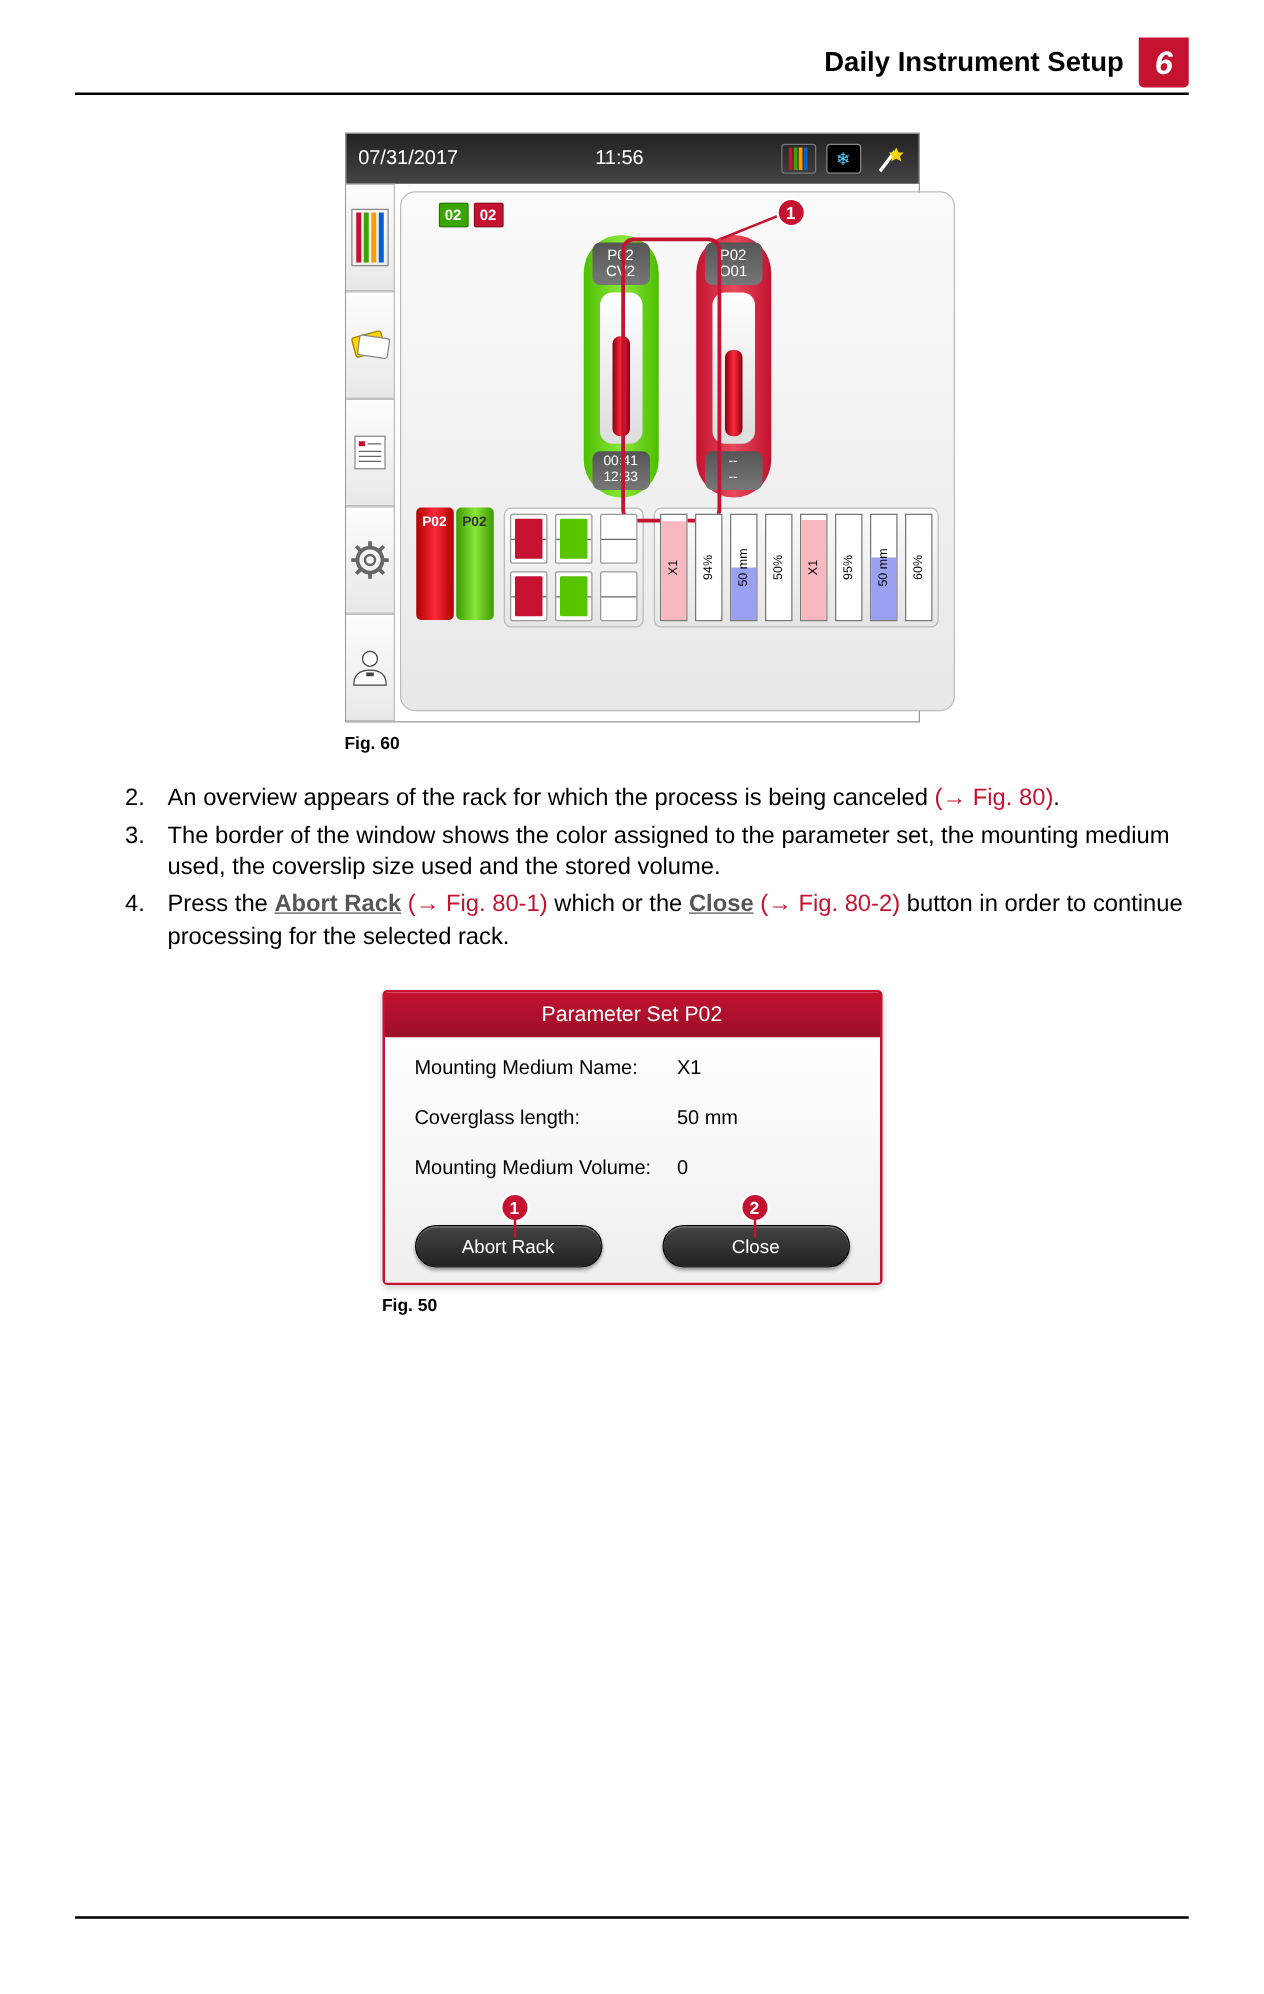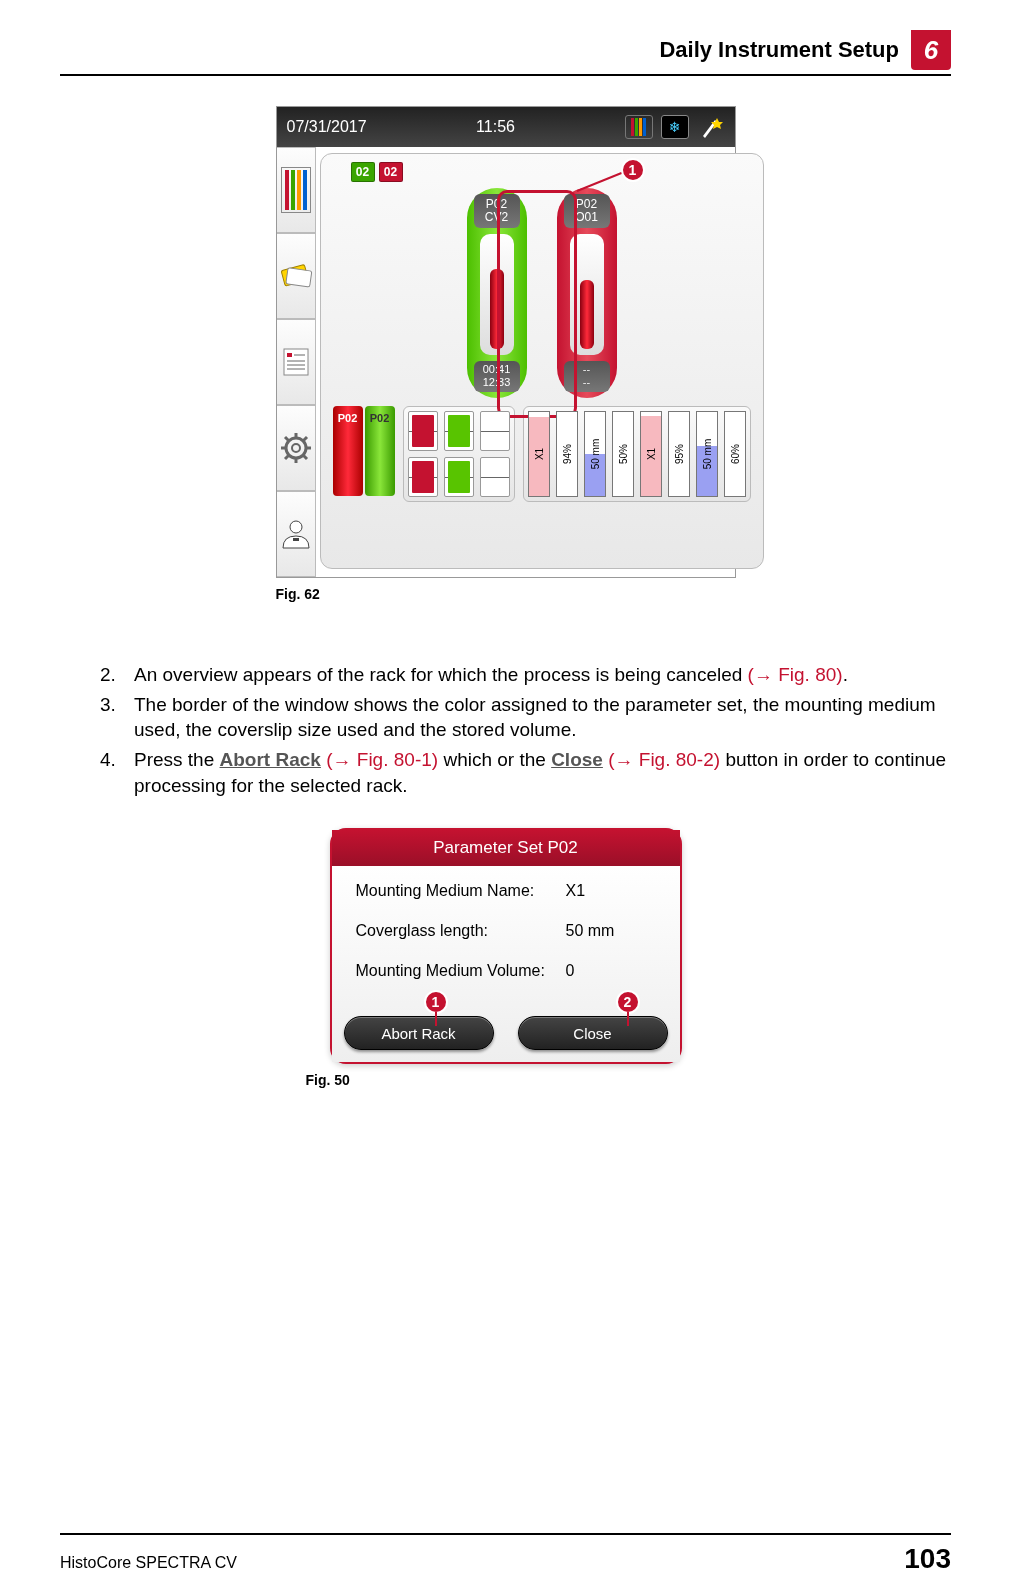--- a/index.html
+++ b/index.html
@@ -6,21 +6,21 @@
   body { font-family: Arial, Helvetica, sans-serif; background: #fff; width: 1011px; margin: 0 auto; position: relative; }
   .page { padding: 30px 60px 20px 60px; min-height: 1595px; position: relative; }
 
   
   .header-row { display: flex; justify-content: flex-end; align-items: center; gap: 12px; margin-bottom: 4px; }
   .header-title { font-weight: bold; font-size: 22px; }
   .chapter-badge { background: #c41230; color: #fff; width: 40px; height: 40px; font-size: 26px; font-style: italic; font-weight: bold; display: flex; align-items: center; justify-content: center; border-radius: 0 0 4px 4px; }
   .header-rule { border: none; border-top: 2px solid #000; margin-bottom: 30px; }
 
   
-  .fig79-wrap { display: flex; flex-direction: column; align-items: center; margin-bottom: 60px; }
+  .fig79-wrap { display: flex; flex-direction: column; align-items: center; margin-bottom: 24px; }
   .device { width: 460px; border: 1px solid #999; background: #fff; }
   .statusbar { background: linear-gradient(#222,#444); color: #fff; display: flex; align-items: center; height: 40px; font-size: 16px; padding: 0 10px; gap: 8px; }
   .statusbar .date { flex: 0 0 auto; }
   .statusbar .spacer1 { flex: 1; }
   .statusbar .time { flex: 0 0 auto; text-align: right; }
   .statusbar .spacer2 { flex: 1; }
   .stat-icon { width: 28px; height: 24px; border-radius: 3px; display:flex; align-items:center; justify-content:center; }
   .rack-ico { border:1px solid #777; padding:1px 2px; display:flex; gap:1px;}
   .rack-ico span{width:3px;height:18px;}
   .snow-ico { background:#000; border:1px solid #888; color:#4ad0ff; font-size:14px; line-height:1;}
@@ -77,21 +77,21 @@
   .body-text { font-size: 19px; line-height:1.35; margin: 20px 0 30px 40px; }
   .body-text .item{ display:flex; gap:10px; margin-bottom:4px;}
   .body-text .num{ flex:0 0 24px;}
   .body-text .txt{ flex:1;}
   .link-red{ color:#c41230;}
   .ul{ text-decoration: underline; font-weight:bold; color:#555;}
   .inline-red{color:#c41230;}
 
   
   .fig80-wrap{display:flex;flex-direction:column;align-items:center; margin-bottom:60px;}
-  .dialog{ width:352px; border:2px solid #c41230; border-radius:16px; background:#fff; position:relative; box-shadow:0 2px 6px rgba(0,0,0,.2);}
+  .dialog{ width:400px; border:2px solid #c41230; border-radius:4px; background:#fff; position:relative; box-shadow:0 2px 6px rgba(0,0,0,.2);}
   .dlg-title{ background:linear-gradient(#c41230,#9a0f28); color:#fff; text-align:center; padding:8px 0; font-size:17px;}
   .dlg-body{ padding:16px 24px 60px 24px; font-size:16px; background:linear-gradient(#fff,#eee);}
   .dlg-row{display:flex; margin-bottom:22px;}
   .dlg-row .k{flex:0 0 210px;}
   .dlg-btns{ position:absolute; left:0; right:0; bottom:12px; display:flex; justify-content:space-around;}
   .dlg-btn{ background:linear-gradient(#444,#222); color:#fff; border:1px solid #000; border-radius:18px; width:150px; height:34px; display:flex; align-items:center; justify-content:center; font-size:15px; box-shadow:0 2px 3px rgba(0,0,0,.4), inset 0 1px 0 rgba(255,255,255,.3);}
 
   .co80{position:absolute; width:24px;height:24px;background:#c41230;border-radius:50%;color:#fff;font-weight:bold;display:flex;align-items:center;justify-content:center;border:2px solid #fff;font-size:14px;}
   .co80.n1{left:92px; bottom:48px;}
   .co80.n2{left:284px; bottom:48px;}
@@ -255,21 +255,21 @@
                   <div class="lbl">50 mm</div>
                 </div>
               <div class="vbar">
                   <div class="lbl">60%</div>
                 </div>
             </div>
           </div>
         </div>
       </div>
     </div>
-    <div class="fig-cap">Fig.  62</div>
+    <div class="fig-cap">Fig.  60</div>
   </div>
 
   <div class="body-text">
     <div class="item">
       <div class="num">2.</div>
       <div class="txt"><span>An overview appears of the rack for which the process is being canceled </span><span class="link-red">(→ Fig.  80)</span><span>.</span></div>
     </div>
     <div class="item">
       <div class="num">3.</div>
       <div class="txt">The border of the window shows the color assigned to the parameter set, the mounting medium used, the coverslip size used and the stored volume.</div>
@@ -309,18 +309,14 @@
       </div>
       <div class="co80 n1">1</div>
       <div class="co80-line l1"></div>
       <div class="co80 n2">2</div>
       <div class="co80-line l2"></div>
     </div>
     <div class="fig80-cap">Fig.  50</div>
   </div>
 
   <hr class="footer-rule">
-  <div class="footer">
-    <span class="doc">HistoCore SPECTRA CV</span>
-    <span class="pg">103</span>
-  </div>
 
 </div>
 
 </body></html>

